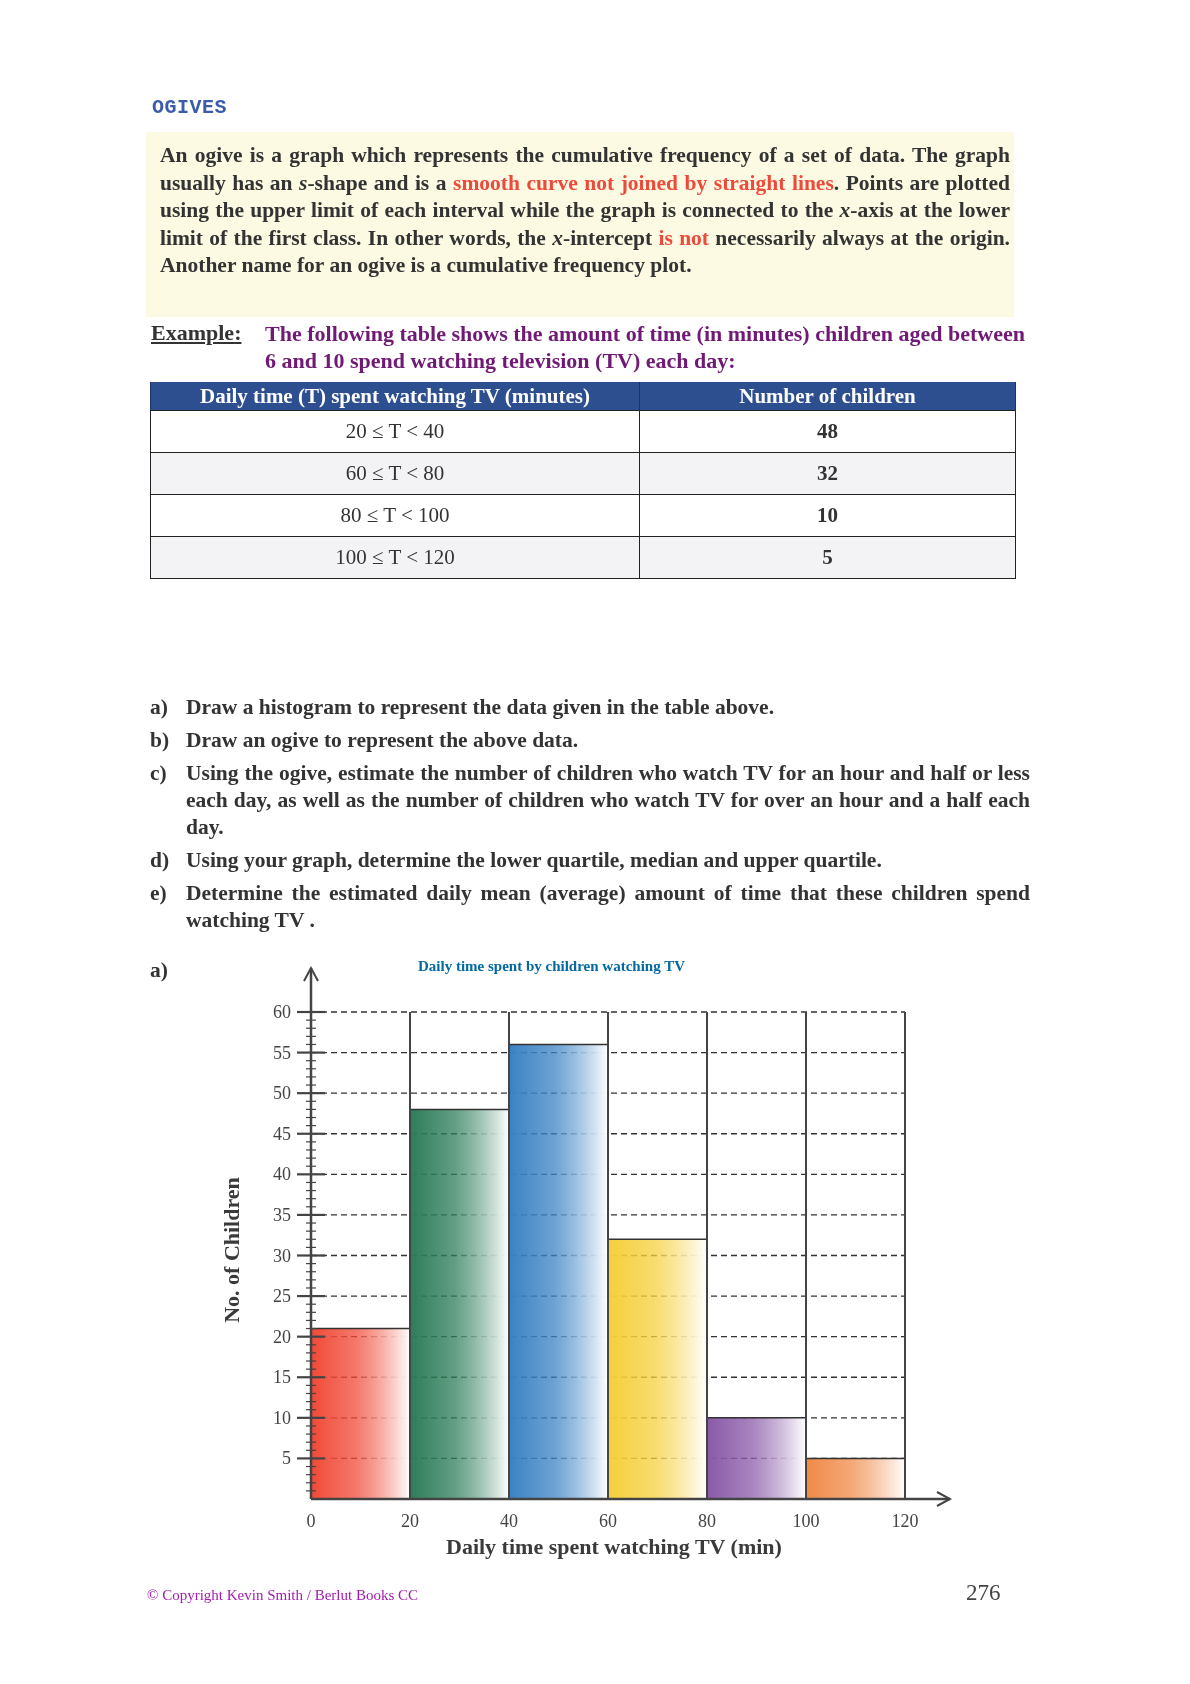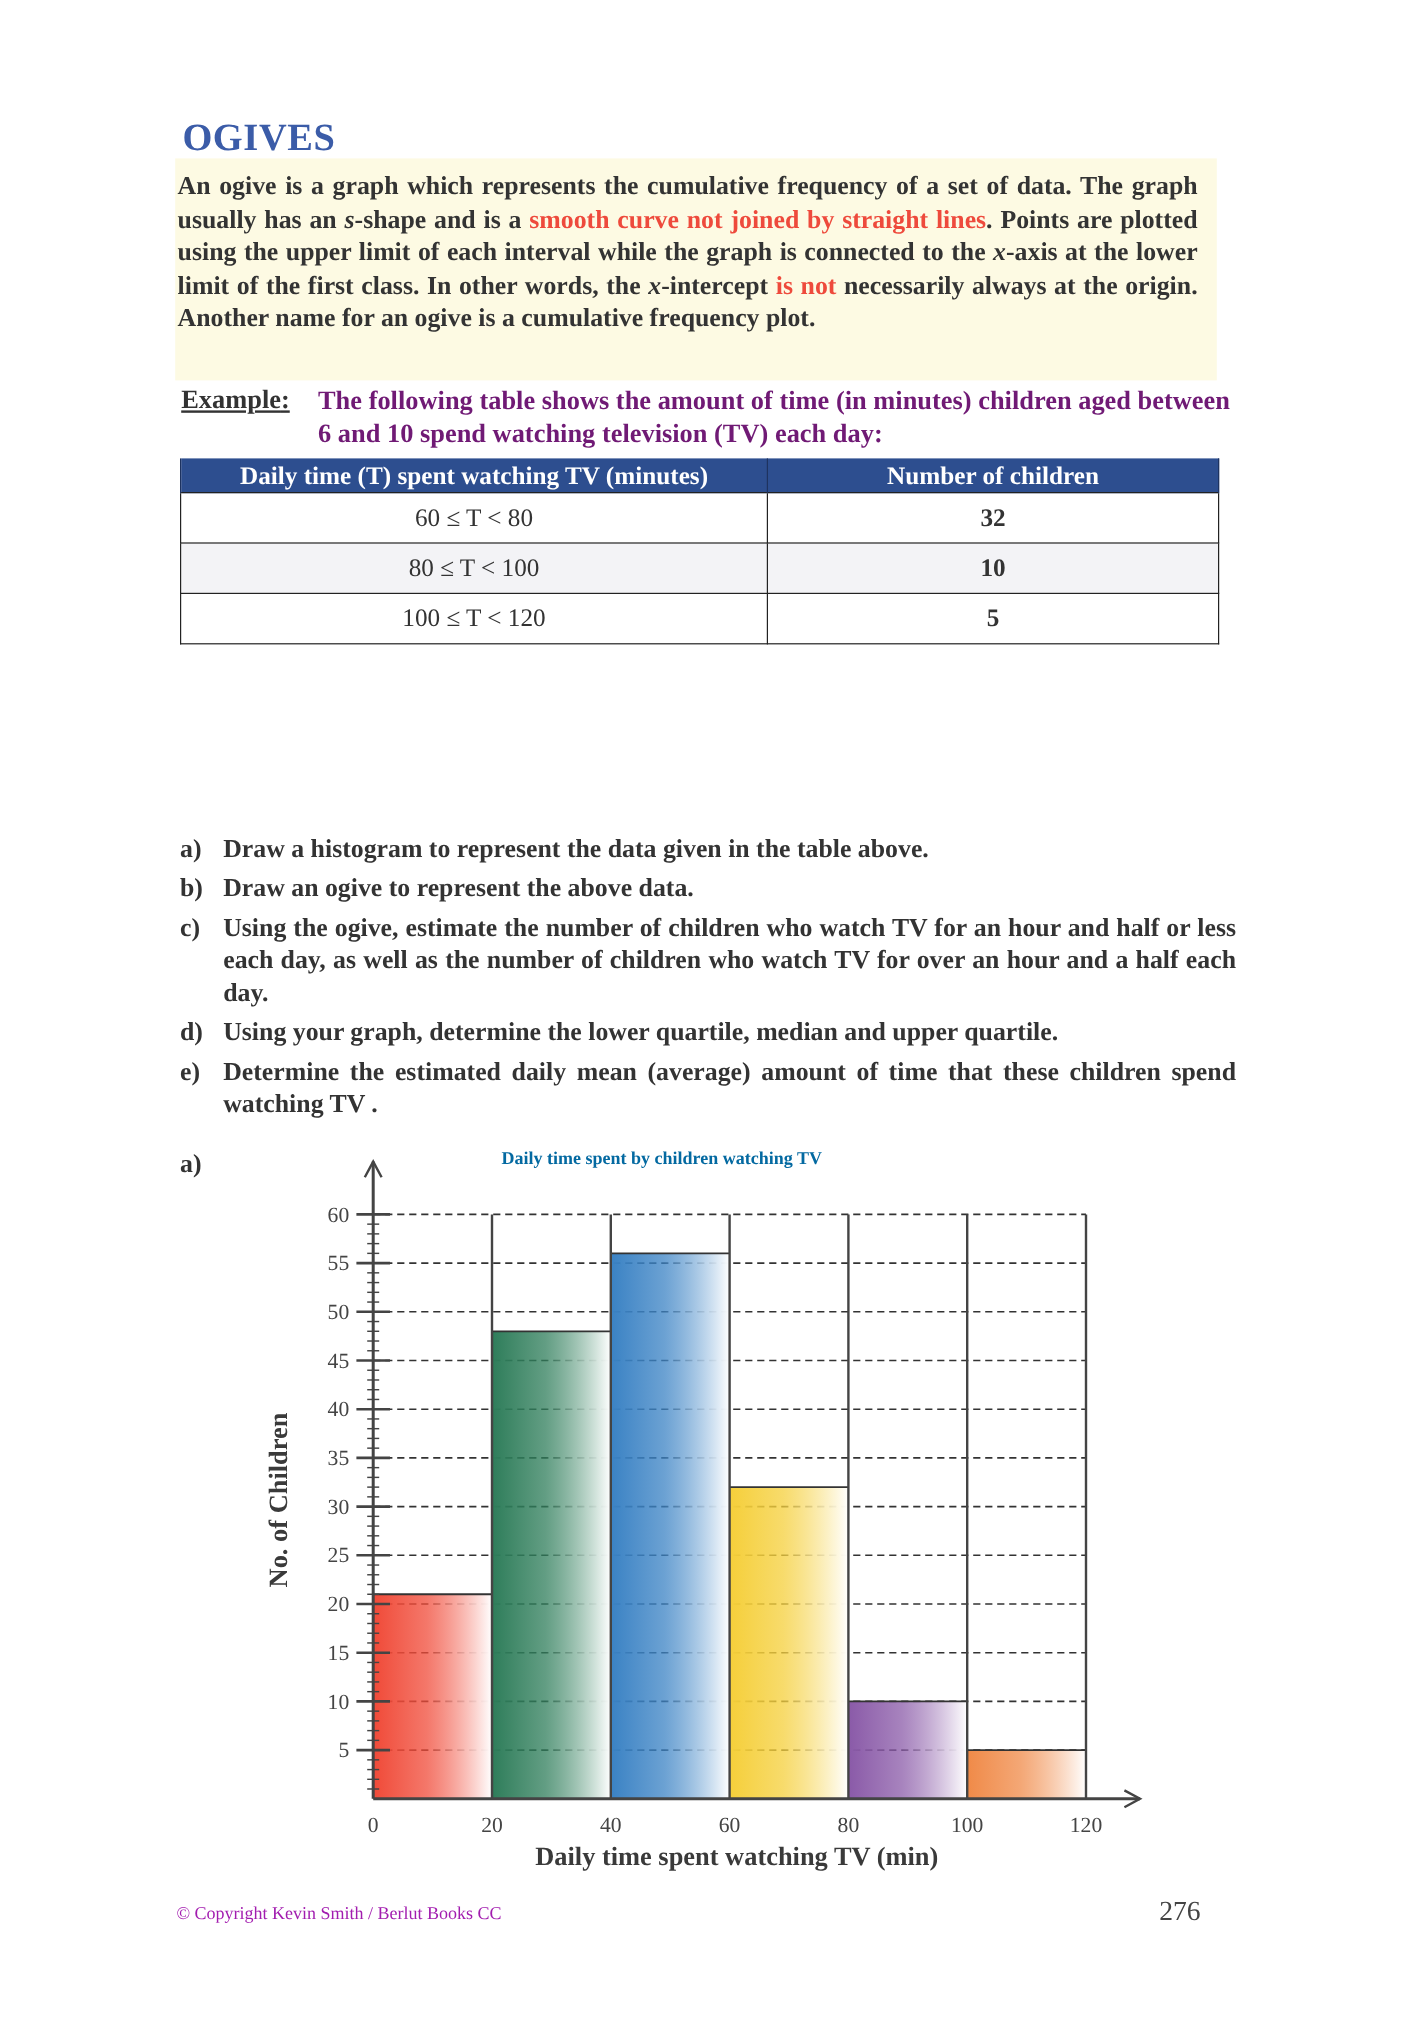--- a/index.html
+++ b/index.html
@@ -1,22 +1,22 @@
 <!DOCTYPE html>
 <html><head>
 <meta charset="utf-8">
 <style>
   html, body { margin: 0; padding: 0; }
   body { width: 1190px; height: 1684px; background: #ffffff; position: relative; overflow: hidden;
          font-family: "Liberation Serif", "DejaVu Serif", serif; color: #3a3a3a; }
   .abs { position: absolute; }
-  .title { left: 152px; top: 96px; font-family: Liberation Serif, serif; font-weight: bold;
-           font-size: 32px; color: #3b5ca8; letter-spacing: 0.5px; }
+  .title { left: 152px; top: 96px; font-family: Liberation Mono, monospace; font-weight: bold;
+           font-size: 20px; color: #3b5ca8; letter-spacing: 0.5px; }
   .defbox { left: 146px; top: 132px; width: 868px; height: 185px; background: #fdfae3; }
-  .deftext { left: 148px; top: 142px; width: 850px; font-weight: bold; font-size: 21.5px;
+  .deftext { left: 160px; top: 142px; width: 850px; font-weight: bold; font-size: 21.5px;
              line-height: 27.6px; text-align: justify; color: #333; }
   .ex-label { left: 151px; top: 320px; font-weight: bold; font-size: 22px; text-decoration: underline; color: #333; }
   .ex-colon { font-weight: bold; text-decoration: none; }
   .ex-text { left: 265px; top: 320px; width: 760px; font-weight: bold; font-size: 22px; line-height: 27px;
              text-align: justify; color: #701a75; }
   table.data { position: absolute; left: 150px; top: 382px; width: 866px; border-collapse: collapse;
                font-size: 21px; }
   table.data th { background: #2d4e8f; color: #ffffff; font-weight: bold; height: 28px; padding: 0;
                   border-left: 1px solid #1e3360; border-right: 1px solid #1e3360; font-size: 21px; }
   table.data th:first-child { width: 488px; }
@@ -49,20 +49,24 @@
 <div class="abs ex-text">The following table shows the amount of time (in minutes) children aged between 6 and 10 spend watching television (TV) each day:</div>
 
 <table class="data">
   <thead>
     <tr>
       <th>Daily time (T) spent watching TV (minutes)</th>
       <th>Number of children</th>
     </tr>
   </thead>
   <tbody>
+    <tr>
+        <td>20 ≤ T &lt; 40</td>
+        <td class="num">48</td>
+      </tr>
     <tr>
         <td>60 ≤ T &lt; 80</td>
         <td class="num">32</td>
       </tr>
     <tr>
         <td>80 ≤ T &lt; 100</td>
         <td class="num">10</td>
       </tr>
     <tr>
         <td>100 ≤ T &lt; 120</td>

